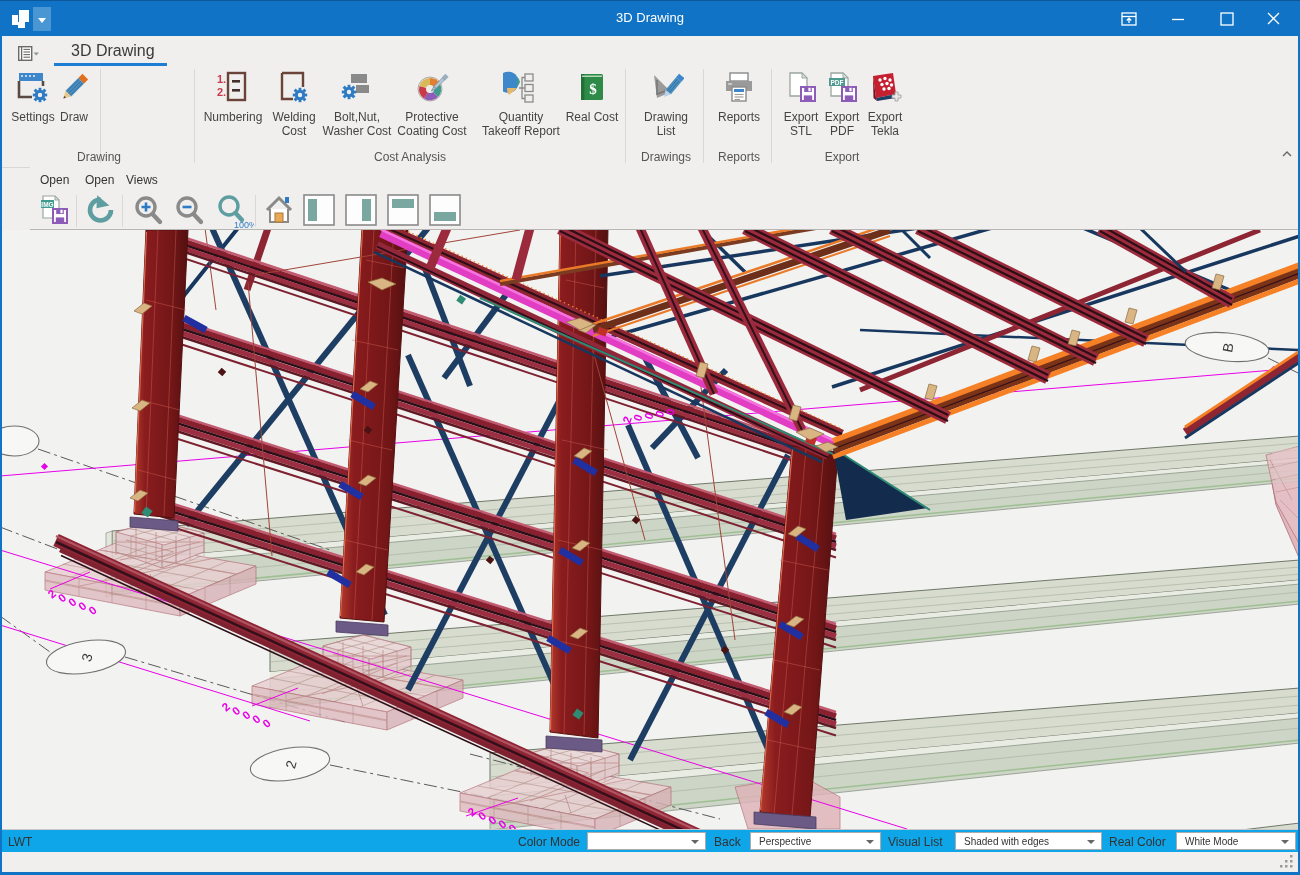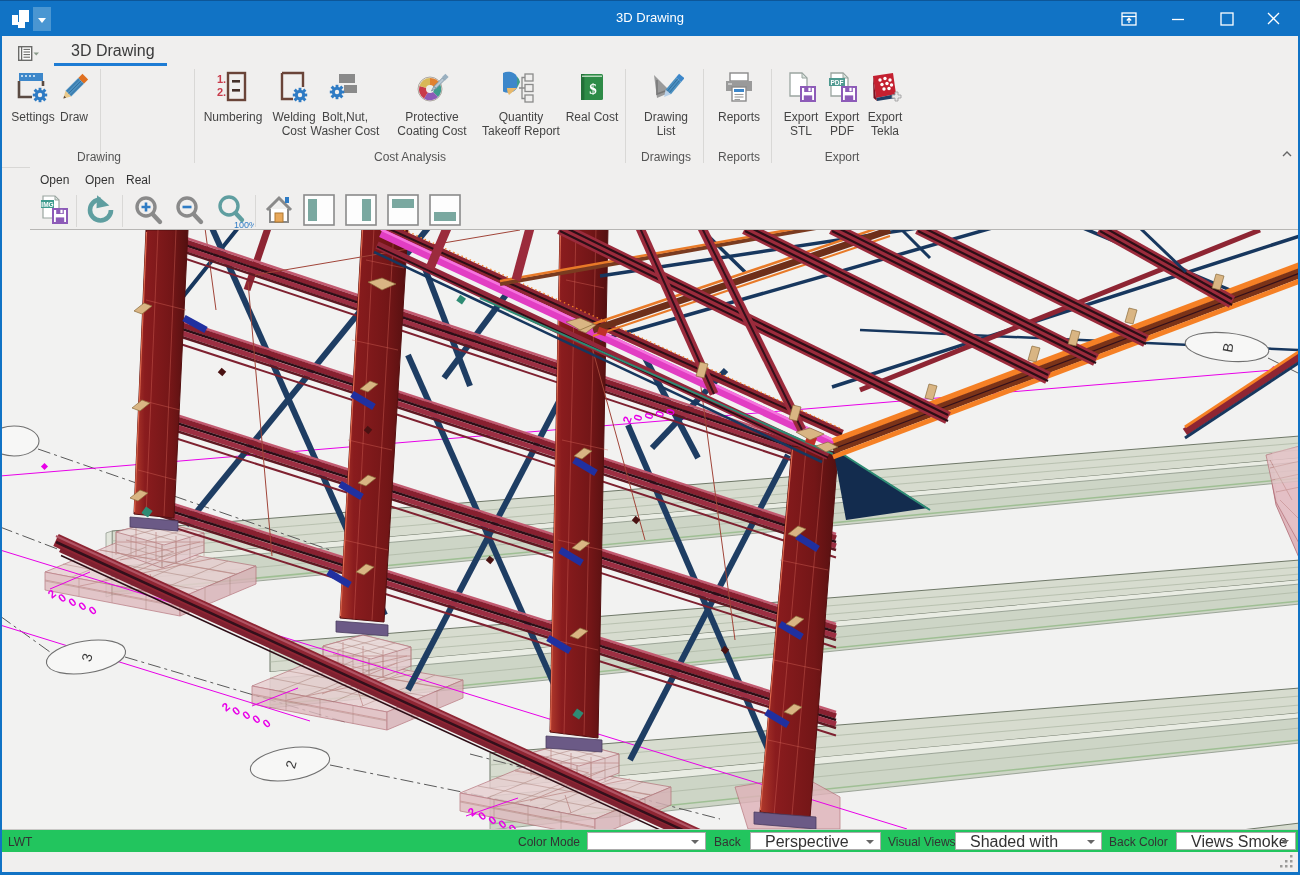--- a/index.html
+++ b/index.html
@@ -22,24 +22,24 @@
   #ribbon{left:2px;top:66px;width:1296px;height:101px;background:#f0efee;border-bottom:1px solid #d8d7d5;}
   .rsep{position:absolute;top:3px;width:1px;height:94px;background:#d9d8d6;}
   .ritem{position:absolute;top:4px;text-align:center;color:#444;font-size:12px;line-height:14px;}
   .ricon{display:block;margin:0 auto 4px auto;}
   .rgl{position:absolute;top:84px;font-size:12px;color:#555;text-align:center;}
   
   #toolbar{left:2px;top:167px;width:1296px;height:63px;background:#f0efee;border-bottom:1px solid #b7b6b4;box-sizing:border-box;margin-left:28px;}
   .mitem{position:absolute;top:6px;font-size:12px;color:#333;}
   .tsep{position:absolute;top:28px;width:1px;height:32px;background:#d9d8d6;}
   
-  #statusbar{left:2px;top:829px;width:1296px;height:23px;background:#22c55e;border-top:1px solid #c9c8c6;box-sizing:border-box;}
+  #statusbar{left:2px;top:829px;width:1296px;height:23px;background:#0ea5e9;border-top:1px solid #c9c8c6;box-sizing:border-box;}
   #strip2{left:2px;top:852px;width:1296px;height:20px;background:#f0efee;}
   .slabel{position:absolute;top:5px;font-size:12px;color:#333;}
-  .scombo{position:absolute;top:2px;height:18px;background:#fff;border:1px solid #ababab;font-size:16px;color:#333;line-height:18px;padding-left:14px;box-sizing:border-box;}
+  .scombo{position:absolute;top:2px;height:18px;background:#fff;border:1px solid #ababab;font-size:10px;color:#333;line-height:18px;padding-left:8px;box-sizing:border-box;}
   .scombo:after{content:"";position:absolute;right:6px;top:7px;border-left:4px solid transparent;border-right:4px solid transparent;border-top:4px solid #666;}
   
   #bl{left:0;top:36px;width:2px;height:836px;background:#1173c5;}
   #br{left:1298px;top:36px;width:2px;height:836px;background:#1173c5;}
   #bb{left:0;top:872px;width:1300px;height:3px;background:#1173c5;}
   #viewport{left:2px;top:230px;width:1296px;height:599px;background:#f2f2f1;}
 </style>
 </head>
 <body>
 <div id="app">
@@ -139,21 +139,21 @@
             <rect x="22.6" y="29.2" width="2.8" height="3"></rect>
         <rect x="16.8" y="23.6" width="3" height="2.8"></rect>
             <rect x="28.2" y="23.6" width="3" height="2.8"></rect>
         <rect x="18.2" y="19.2" width="3" height="3" transform="rotate(45 19.7 20.7)"></rect>
             <rect x="26.8" y="19.2" width="3" height="3" transform="rotate(-45 28.3 20.7)"></rect>
         <rect x="18.2" y="27.8" width="3" height="3" transform="rotate(-45 19.7 29.3)"></rect>
             <rect x="26.8" y="27.8" width="3" height="3" transform="rotate(45 28.3 29.3)"></rect>
           </g>
         <circle cx="24" cy="25" r="2.2" fill="#f0efee"></circle>
       </svg>Welding<br>Cost</div>
-    <div class="ritem" style="left:308px;width:70px">
+    <div class="ritem" style="left:320px;width:70px">
       <svg class="ricon" width="36" height="36" viewBox="0 0 36 36">
         <rect x="12" y="4" width="16" height="9" fill="#8a8a8a"></rect>
         <rect x="17" y="15" width="13" height="8" fill="#8a8a8a"></rect>
         <g fill="#2e7bc4">
             <circle cx="10" cy="22" r="5.2"></circle>
         <rect x="8.6" y="14.8" width="2.8" height="3"></rect>
             <rect x="8.6" y="26.2" width="2.8" height="3"></rect>
         <rect x="2.8" y="20.6" width="3" height="2.8"></rect>
             <rect x="14.2" y="20.6" width="3" height="2.8"></rect>
         <rect x="4.2" y="16.2" width="3" height="3" transform="rotate(45 5.7 17.7)"></rect>
@@ -263,21 +263,21 @@
             <circle cx="22" cy="18.5" r="1.7"></circle>
           </g>
         <path d="M28 22 L31 22 L31 25 L34 25 L34 28 L31 28 L31 31 L28 31 L28 28 L25 28 L25 25 L28 25 Z" fill="#e8e8e8" stroke="#9a9a9a" stroke-width="0.8"></path>
       </svg>Export<br>Tekla</div>
 
   </div>
 
   <div class="abs" id="toolbar">
     <div class="mitem" style="left:10px">Open</div>
     <div class="mitem" style="left:55px">Open</div>
-    <div class="mitem" style="left:96px">Real</div>
+    <div class="mitem" style="left:96px">Views</div>
     <div class="tsep" style="left:46px"></div>
     <div class="tsep" style="left:92px"></div>
     <div class="tsep" style="left:225px"></div>
     <svg style="position:absolute;left:8px;top:27px" width="34" height="34" viewBox="0 0 34 34">
       <path d="M5 2 L17 2 L21 6 L21 24 L5 24 Z" fill="#fff" stroke="#9aa5a0" stroke-width="1.2"></path>
       <path d="M17 2 L17 6 L21 6 Z" fill="#d8e2dc" stroke="#9aa5a0" stroke-width="1"></path>
       <rect x="3" y="6" width="13" height="8" fill="#3f9b8e"></rect>
       <text x="9.5" y="12.5" font-size="6.5" font-weight="bold" fill="#fff" text-anchor="middle" font-family="Liberation Sans,sans-serif">IMG</text>
       <g transform="translate(15,15)">
         <rect x="0" y="0" width="14" height="14" fill="#fff" stroke="#8d5bb8" stroke-width="2"></rect>
@@ -714,24 +714,24 @@
     </svg>
     
   </div>
 
   <div class="abs" id="statusbar">
     <div class="slabel" style="left:6px">LWT</div>
     <div class="slabel" style="left:516px">Color Mode</div>
     <div class="scombo" style="left:585px;width:119px"></div>
     <div class="slabel" style="left:712px">Back</div>
     <div class="scombo" style="left:748px;width:131px">Perspective</div>
-    <div class="slabel" style="left:886px">Visual Views</div>
+    <div class="slabel" style="left:886px">Visual List</div>
     <div class="scombo" style="left:953px;width:147px">Shaded with edges</div>
-    <div class="slabel" style="left:1107px">Back Color</div>
-    <div class="scombo" style="left:1174px;width:120px">Views Smoke</div>
+    <div class="slabel" style="left:1107px">Real Color</div>
+    <div class="scombo" style="left:1174px;width:120px">White Mode</div>
   </div>
   <div class="abs" id="strip2">
     <svg style="position:absolute;right:4px;top:3px" width="14" height="14" viewBox="0 0 14 14">
       <g fill="#9a9a98">
           <rect x="10" y="0" width="2.5" height="2.5"></rect>
           <rect x="10" y="5" width="2.5" height="2.5"></rect>
           <rect x="5" y="5" width="2.5" height="2.5"></rect>
           <rect x="10" y="10" width="2.5" height="2.5"></rect>
           <rect x="5" y="10" width="2.5" height="2.5"></rect>
           <rect x="0" y="10" width="2.5" height="2.5"></rect>

